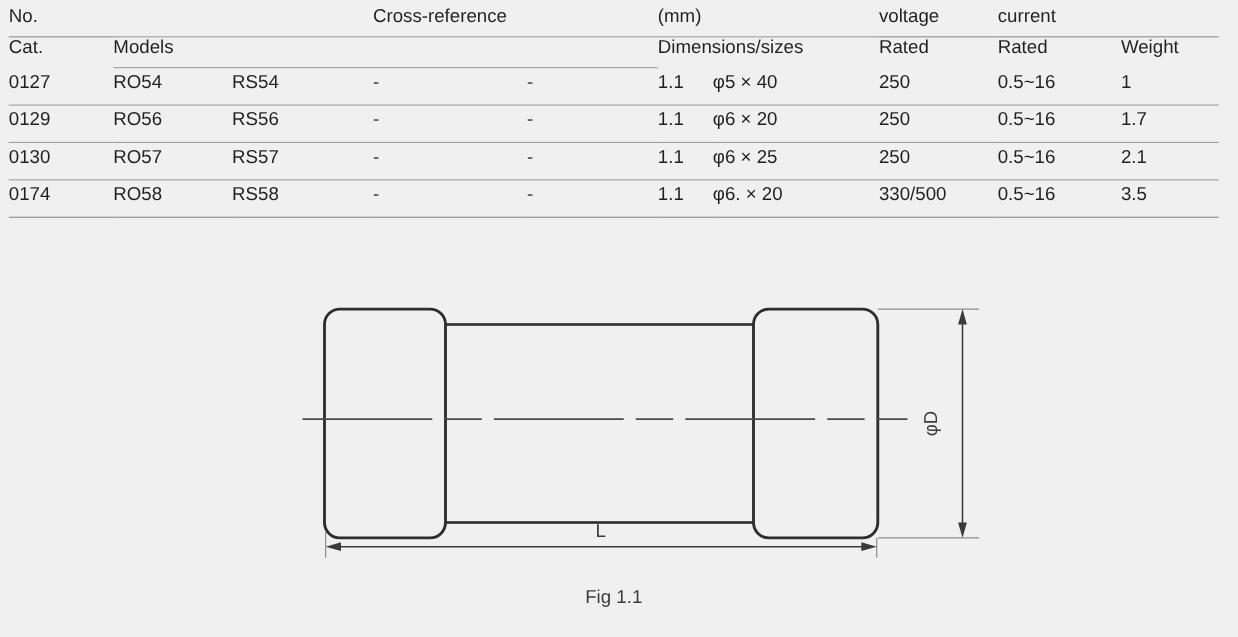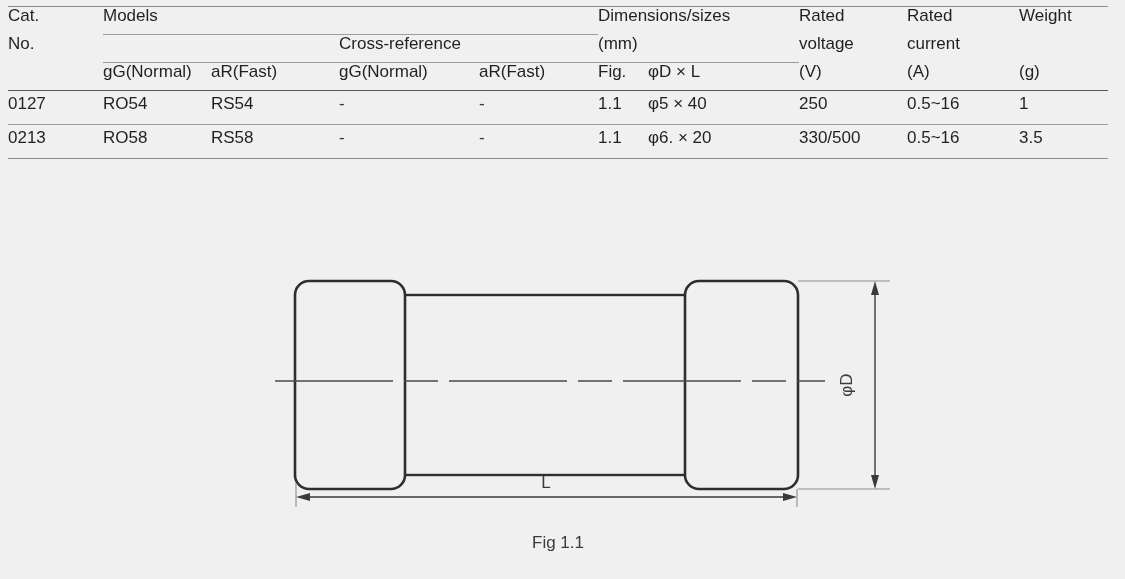--- a/index.html
+++ b/index.html
@@ -98,65 +98,77 @@
       <col class="c-ar2">
     <col class="c-fig">
       <col class="c-dim">
     <col class="c-volt">
       <col class="c-curr">
       <col class="c-wt">
   </colgroup>
 
   <tbody>
       <tr>
-    <td class="hcell rule-top" rowspan="1">Cat.</td>
-    <td class="hcell rule-top span-rule" colspan="4">Models</td>
-    <td class="hcell rule-top" colspan="2">Dimensions/sizes</td>
-    <td class="hcell rule-top">Rated</td>
-    <td class="hcell rule-top">Rated</td>
-    <td class="hcell rule-top">Weight</td>
-  </tr>
-
-  <tr>
     <td class="hcell">No.</td>
     <td class="hcell span-rule" colspan="2"></td>
     <td class="hcell span-rule" colspan="2">Cross-reference</td>
     <td class="hcell span-rule" colspan="2">(mm)</td>
     <td class="hcell">voltage</td>
     <td class="hcell">current</td>
     <td class="hcell"></td>
   </tr>
 
-  <tr class="rule-head">
-    <td class="hcell-sub"></td>
-    <td class="hcell-sub">gG(Normal)</td>
-    <td class="hcell-sub">aR(Fast)</td>
-    <td class="hcell-sub">gG(Normal)</td>
-    <td class="hcell-sub">aR(Fast)</td>
-    <td class="hcell-sub">Fig.</td>
-    <td class="hcell-sub">φD × L</td>
-    <td class="hcell-sub">(V)</td>
-    <td class="hcell-sub">(A)</td>
-    <td class="hcell-sub">(g)</td>
-  </tr>
+  <tr>
+    <td class="hcell rule-top" rowspan="1">Cat.</td>
+    <td class="hcell rule-top span-rule" colspan="4">Models</td>
+    <td class="hcell rule-top" colspan="2">Dimensions/sizes</td>
+    <td class="hcell rule-top">Rated</td>
+    <td class="hcell rule-top">Rated</td>
+    <td class="hcell rule-top">Weight</td>
+  </tr>
+
 
   <tr class="rule-row">
     <td class="bcell">0127</td>
     <td class="bcell">RO54</td>
     <td class="bcell">RS54</td>
     <td class="bcell dash">-</td>
     <td class="bcell dash">-</td>
     <td class="bcell">1.1</td>
     <td class="bcell">φ5 × 40</td>
     <td class="bcell">250</td>
     <td class="bcell">0.5~16</td>
     <td class="bcell">1</td>
   </tr>
+  <tr class="rule-row">
+    <td class="bcell">0129</td>
+    <td class="bcell">RO56</td>
+    <td class="bcell">RS56</td>
+    <td class="bcell dash">-</td>
+    <td class="bcell dash">-</td>
+    <td class="bcell">1.1</td>
+    <td class="bcell">φ6 × 20</td>
+    <td class="bcell">250</td>
+    <td class="bcell">0.5~16</td>
+    <td class="bcell">1.7</td>
+  </tr>
+  <tr class="rule-row">
+    <td class="bcell">0130</td>
+    <td class="bcell">RO57</td>
+    <td class="bcell">RS57</td>
+    <td class="bcell dash">-</td>
+    <td class="bcell dash">-</td>
+    <td class="bcell">1.1</td>
+    <td class="bcell">φ6 × 25</td>
+    <td class="bcell">250</td>
+    <td class="bcell">0.5~16</td>
+    <td class="bcell">2.1</td>
+  </tr>
   <tr class="rule-bottom">
-    <td class="bcell">0213</td>
+    <td class="bcell">0174</td>
     <td class="bcell">RO58</td>
     <td class="bcell">RS58</td>
     <td class="bcell dash">-</td>
     <td class="bcell dash">-</td>
     <td class="bcell">1.1</td>
     <td class="bcell">φ6. × 20</td>
     <td class="bcell">330/500</td>
     <td class="bcell">0.5~16</td>
     <td class="bcell">3.5</td>
   </tr>

